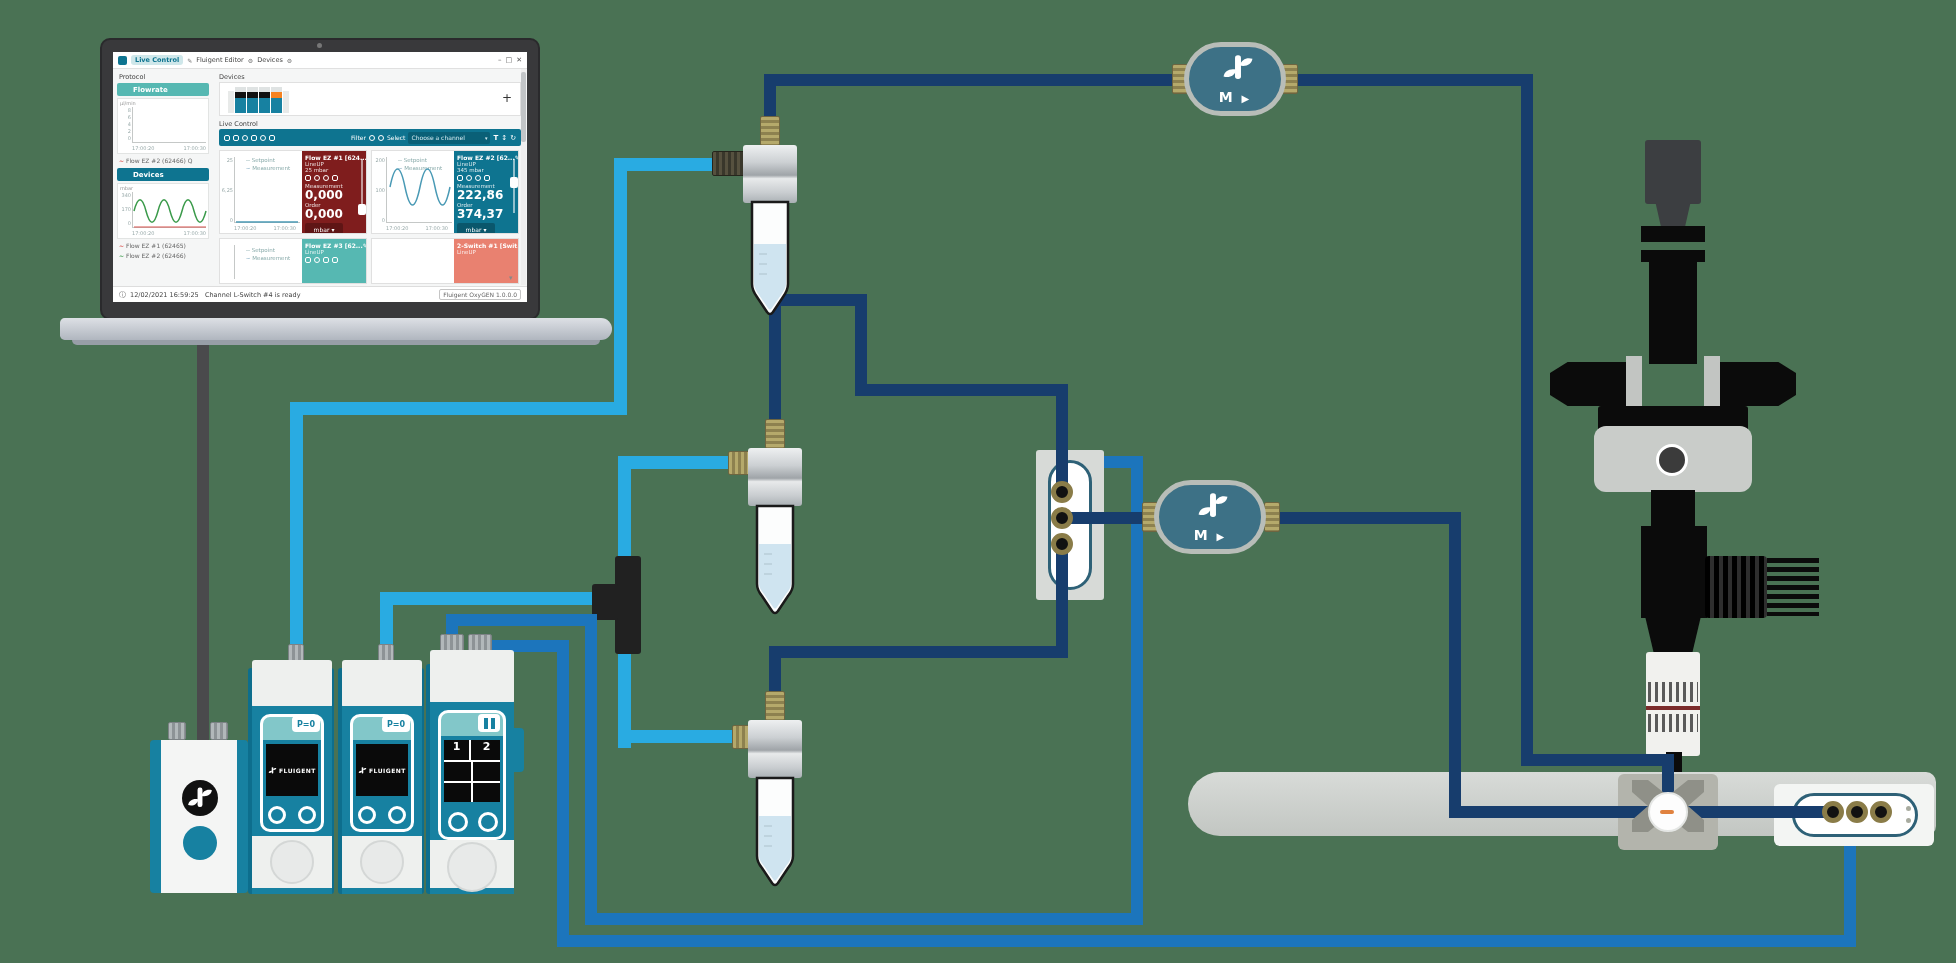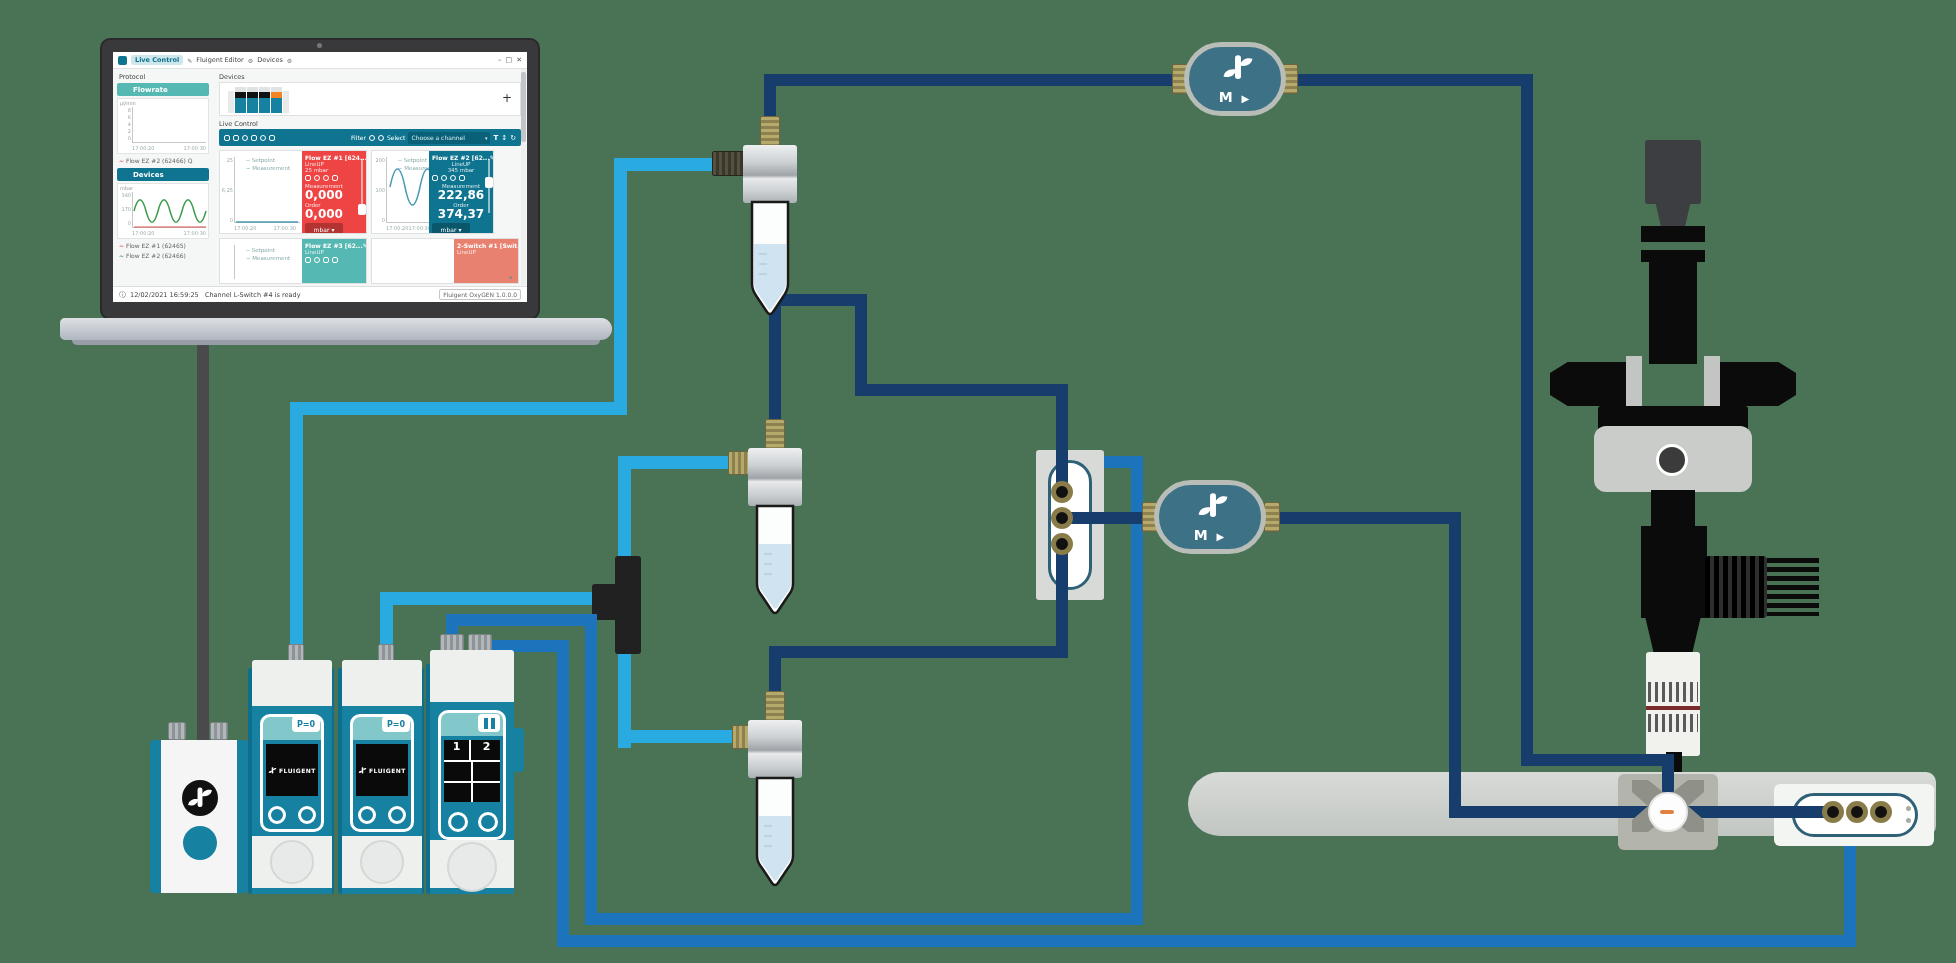--- a/index.html
+++ b/index.html
@@ -158,21 +158,21 @@
             <span>0</span>
         </div>
         <div class="a" style="left:14px;top:6px;width:66px;bottom:10px;border-left:1px solid #c5c8c7;border-bottom:1px solid #c5c8c7;"></div>
         <svg class="a" style="left:14px;top:6px;" width="66" height="68" viewBox="0 0 66 68">
             <path d="M2,65 H64" stroke="#4a9ab5" stroke-width="1.5" fill="none"></path>
           </svg>
         <div class="xticks" style="right:70px;bottom:2px;">
           <span>17:00:20</span>
             <span>17:00:30</span>
         </div>
-        <div class="panel" style="background:#ef4444;">
+        <div class="panel" style="background:#7f1d1d;">
           <div style="display:flex;justify-content:space-between;">
               <span class="ttl">Flow EZ #1 [624...</span>
             </div>
           <div class="sub">LineUP</div>
           <div class="sub">25 mbar</div>
           <div style="display:flex;gap:3px;margin:2px 0;">
             <span class="icon-sq"></span>
               <span class="icon-ci"></span>
               <span class="icon-ci"></span>
               <span class="icon-sq"></span>
@@ -183,21 +183,21 @@
           <div class="val">0,000</div>
           <div class="unitbtn">
               <span>mbar</span>
               <span>▾</span>
             </div>
           <div class="a" style="right:3px;top:8px;bottom:20px;width:2px;background:rgba(255,255,255,.55);"></div>
           <div class="a" style="right:0;bottom:18px;width:8px;height:11px;background:#fff;border-radius:2px;"></div>
         </div>
       </div>
 
-      <div class="card" style="left:258px;top:98px;width:123px;height:84px;text-align:center;">
+      <div class="card" style="left:258px;top:98px;width:148px;height:84px;">
         <div class="legend-row" style="left:26px;top:6px;font-size:5.5px;color:#8aa;"><span>--</span> <span>Setpoint</span></div>
         <div class="legend-row" style="left:26px;top:14px;font-size:5.5px;color:#6a9ab5;"><span>~</span> <span style="color:#8aa;">Measurement</span></div>
         <div class="yticks" style="top:6px;bottom:10px;">
           <span>200</span>
             <span>100</span>
             <span>0</span>
         </div>
         <div class="a" style="left:14px;top:6px;width:66px;bottom:10px;border-left:1px solid #c5c8c7;border-bottom:1px solid #c5c8c7;"></div>
         <svg class="a" style="left:14px;top:6px;" width="66" height="68" viewBox="0 0 66 68">
           <path d="M4,30 C9,6 14,6 19,30 C24,54 29,54 34,30 C39,6 44,6 49,30 C54,54 59,54 64,30" stroke="#4a9ab5" stroke-width="1.5" fill="none"></path>

